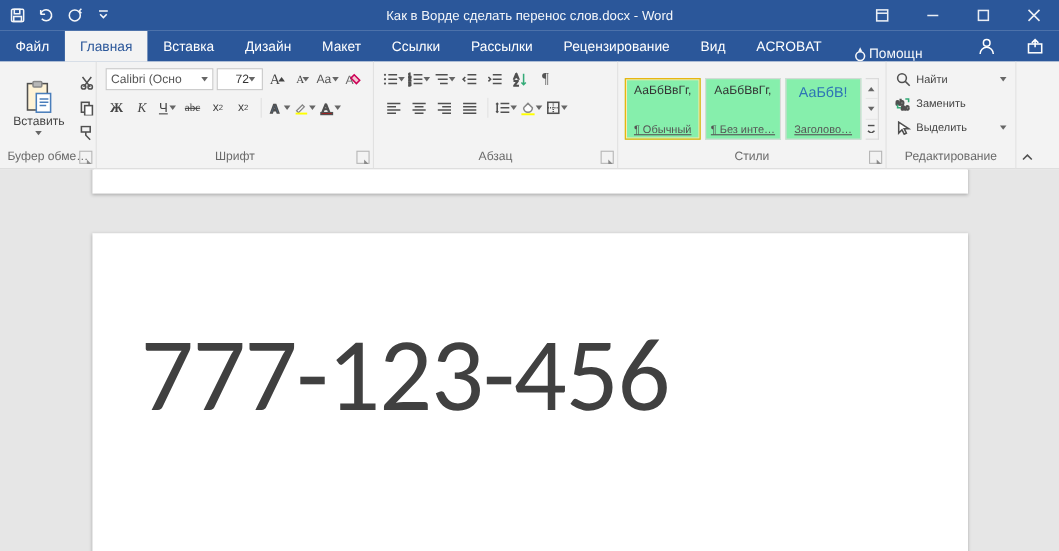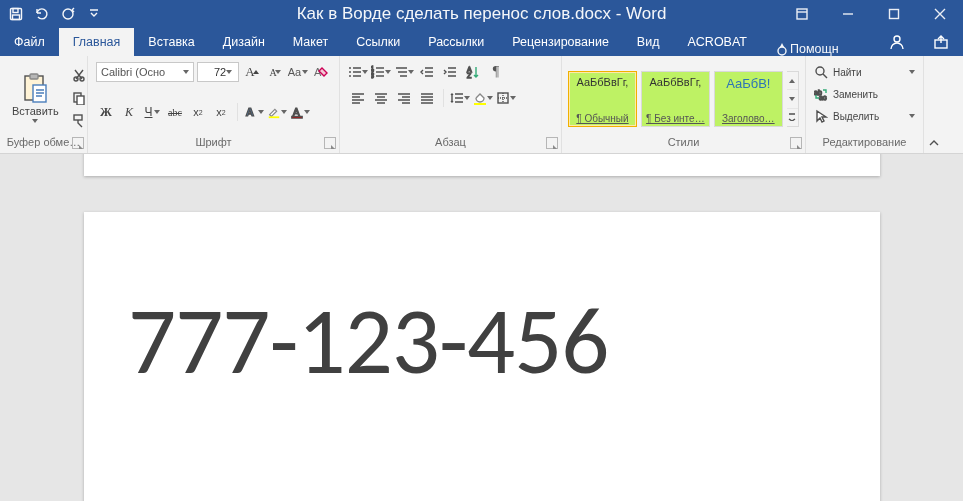--- a/index.html
+++ b/index.html
@@ -2,21 +2,21 @@
 <html><head>
 <meta charset="utf-8">
 <style>
   * { margin: 0; padding: 0; box-sizing: border-box; font-family: "Segoe UI", Tahoma, sans-serif; }
   body { width: 963px; height: 501px; overflow: hidden; background: #fff; font-size: 12px; color: #444; }
 
   
   .titlebar { height: 28px; background: linear-gradient(#2b579a,#2b579a); display: flex; align-items: center; color: #fff; position: relative; }
   .qat { display: flex; align-items: center; gap: 10px; padding: 0 8px; }
   .qat .ic { width: 16px; height: 16px; display: flex; align-items: center; justify-content: center; opacity: .95; }
-  .title { position: absolute; left: 50%; transform: translateX(-50%); font-size: 17px; opacity: .95; white-space: nowrap; }
+  .title { position: absolute; left: 50%; transform: translateX(-50%); font-size: 12px; opacity: .95; white-space: nowrap; }
   .winctrls { margin-left: auto; display: flex; }
   .winctrls .wc { width: 46px; height: 28px; display: flex; align-items: center; justify-content: center; opacity: .9; }
 
   
   .tabs { height: 28px; background: #2b579a; display: flex; align-items: stretch; color: #fff; font-size: 12.5px; }
   .tab { padding: 0 14px; display: flex; align-items: center; cursor: pointer; }
   .tab.active { background: #f3f3f3; color: #2b579a; }
   .tabs .spacer { flex: 1; }
   .tell { display: flex; align-items: flex-end; padding: 0 14px; gap: 1px; opacity: .95; }
   .tabs .right-ic { width: 44px; display: flex; align-items: center; justify-content: center; }
@@ -35,21 +35,21 @@
   .sep { width: 1px; height: 56px; background: #e1e1e1; margin: 0 3px; }
 
   .bigbtn { display: flex; flex-direction: column; align-items: center; justify-content: center; padding: 2px 6px; gap: 2px; height: 72px; cursor: pointer; }
   .bigbtn .lbl { font-size: 11px; color: #444; line-height: 12px; text-align: center; }
 
   .fontname { width: 98px; height: 20px; border: 1px solid #c8c8c8; background: #fff; display: flex; align-items: center; padding: 0 4px; font-size: 11px; color: #555; justify-content: space-between; }
   .fontsize { width: 42px; height: 20px; border: 1px solid #c8c8c8; background: #fff; display: flex; align-items: center; padding: 0 16px; font-size: 11px; color: #333; justify-content: space-between; }
   .dd { width:0; height:0; border-left:3px solid transparent; border-right:3px solid transparent; border-top:4px solid #666; }
 
   
-  .stylecard { width: 90px; height: 56px; border: 1px solid #d9d9d9; background: #bef264; display: flex; flex-direction: column; align-items: center; justify-content: space-between; padding: 4px 2px 2px; cursor:pointer; }
+  .stylecard { width: 90px; height: 56px; border: 1px solid #d9d9d9; background: #86efac; display: flex; flex-direction: column; align-items: center; justify-content: space-between; padding: 4px 2px 2px; cursor:pointer; }
   .stylecard.sel { border-color: #f0b000; box-shadow: inset 0 0 0 1px #ffe9a8; }
   .stylecard .prev { font-size: 11px; color: #333; }
   .stylecard .nm { font-size: 10px; color: #555; white-space: nowrap; overflow: hidden; text-overflow: ellipsis; max-width: 62px; text-decoration: underline; }
   .gallery-more { width: 16px; height: 56px; border: 1px solid #d9d9d9; border-left: none; display: flex; flex-direction: column; }
   .gallery-more div { flex:1; display:flex; align-items:center; justify-content:center; border-top:1px solid #e6e6e6; }
   .gallery-more div:first-child { border-top:none; }
 
   
   .editrow { display:flex; align-items:center; gap:5px; height:20px; padding: 0 2px; cursor:pointer; width: 100%; }
   .editrow .txt { font-size: 10px; color:#444; }
@@ -190,21 +190,21 @@
               <rect x="2" y="1" width="8" height="5"></rect>
               <path d="M6 6 L6 9 L10 13"></path>
             </svg>
           </span>
       </div>
     </div>
     <div class="group-label"><span>Буфер обме…</span><span class="lnch"></span></div>
   </div>
 
   <div class="group" style="width:252px">
-    <div class="group-body" style="flex-direction:column; align-items:flex-start; gap:20px; padding:6px 8px 0">
+    <div class="group-body" style="flex-direction:column; align-items:flex-start; gap:6px; padding:6px 8px 0">
       <div class="row">
         <div class="fontname">
             <span>Calibri (Осно</span>
             <span class="dd"></span>
           </div>
         <div class="fontsize">
             <span>72</span>
             <span class="dd"></span>
           </div>
         <span class="btn16" style="font:13px serif;color:#444">A<span class="dd" style="border-top-color:#444;transform:rotate(180deg);margin-left:-2px"></span></span>

